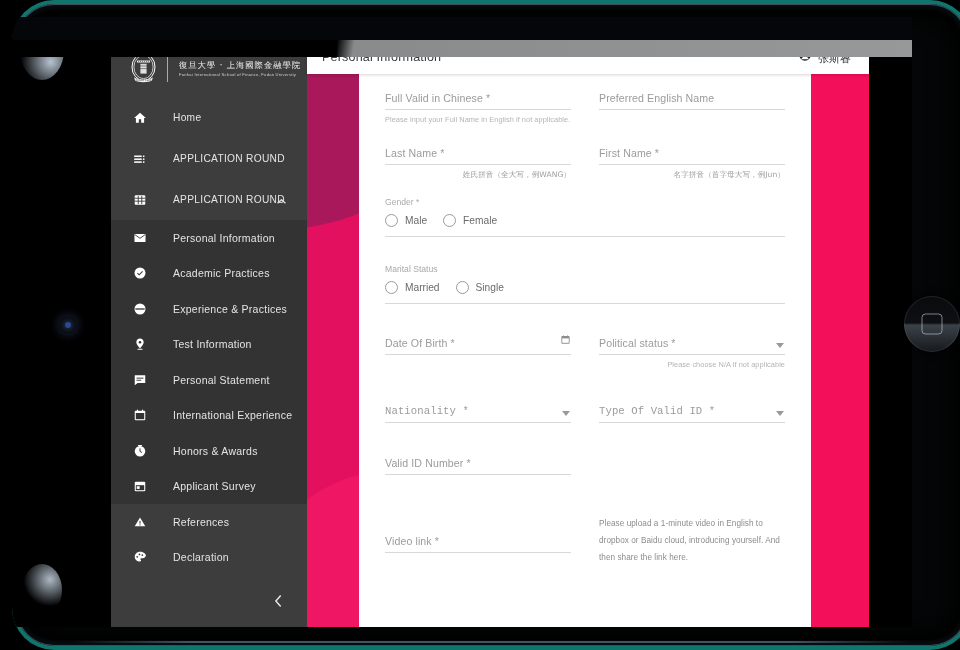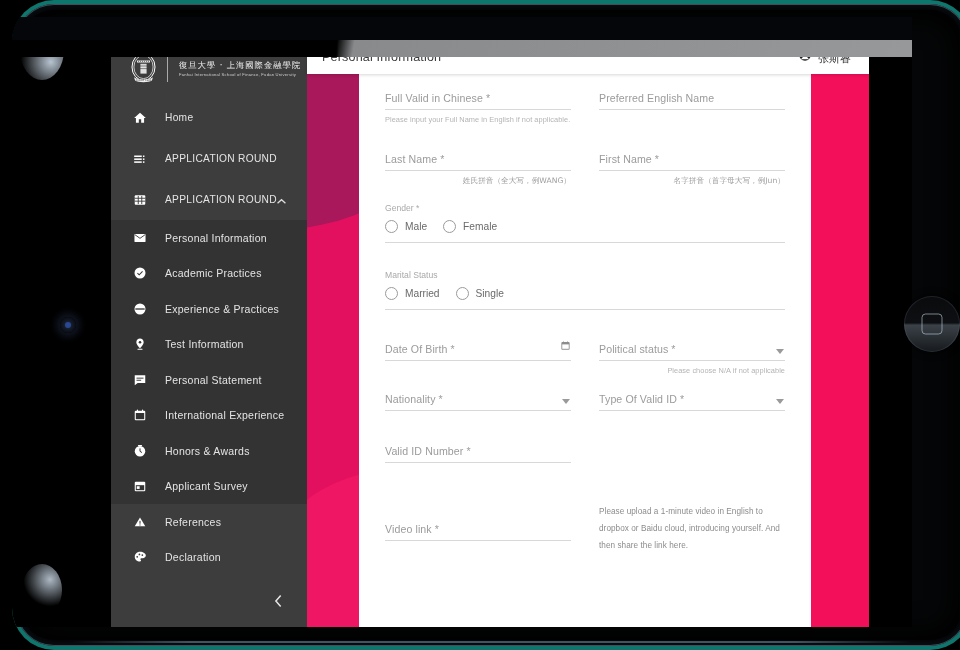--- a/index.html
+++ b/index.html
@@ -91,21 +91,21 @@
   }
   .crest{width:29px;height:33px;position:relative;flex:none;}
   .crest svg{display:block;}
   .brand-divider{width:1px;height:26px;background:#cfcfcf;opacity:.75;margin:0 3px 0 1px;}
   .brand-txt{display:flex;flex-direction:column;gap:1px;}
   .brand-cn{font-size:8.4px;color:#eee;letter-spacing:.9px;white-space:nowrap;font-family:"DejaVu Sans",sans-serif;}
   .brand-en{font-size:4.1px;color:#cfcfcf;letter-spacing:.25px;white-space:nowrap;}
 
   .nav-item{
     display:flex;align-items:center;height:41px;padding-left:20px;
-    color:#e8e8e8;cursor:pointer;position:relative;
+    color:#e8e8e8;cursor:pointer;position:relative;gap:8px;
   }
   .nav-item .ic{
     width:17px;height:17px;display:flex;align-items:center;justify-content:center;
     margin-right:17px;flex:none;color:#fff;
   }
   .nav-item .lbl{font-size:10.5px;color:#e4e4e4;letter-spacing:.25px;white-space:nowrap;}
   .nav-item.caps .lbl{font-size:10.2px;letter-spacing:.3px;}
   .nav-item .chev{position:absolute;right:20px;top:50%;transform:translateY(-50%);color:#ddd;}
   .nav-sub{background:#333333;}
   .nav-sub .nav-item{height:35.5px;}
@@ -399,21 +399,21 @@
             <div class="hint">Please input your Full Name in English if not applicable.</div>
           </div>
           <div class="col">
             <div class="field">
               <span class="fl">Preferred English Name</span>
               <div class="underline"></div>
             </div>
           </div>
         </div>
 
-        <div class="row" style="margin-top:28px;">
+        <div class="row" style="margin-top:22px;">
           <div class="col">
             <div class="field">
               <span class="fl">Last Name *</span>
               <div class="underline"></div>
             </div>
             <div class="hint r">姓氏拼音（全大写，例WANG）</div>
           </div>
           <div class="col">
             <div class="field">
               <span class="fl">First Name *</span>
@@ -471,21 +471,21 @@
           <div class="col">
             <div class="field">
               <span class="fl">Political status *</span>
               <div class="underline"></div>
               <span class="caret"></span>
             </div>
             <div class="hint r2">Please choose N/A if not applicable</div>
           </div>
         </div>
 
-        <div class="row" style="margin-top:16px;">
+        <div class="row" style="margin-top:34px;font-family:Liberation Mono, monospace;">
           <div class="col">
             <div class="field">
               <span class="fl">Nationality *</span>
               <div class="underline"></div>
               <span class="caret"></span>
             </div>
           </div>
           <div class="col">
             <div class="field">
               <span class="fl">Type Of Valid ID *</span>

